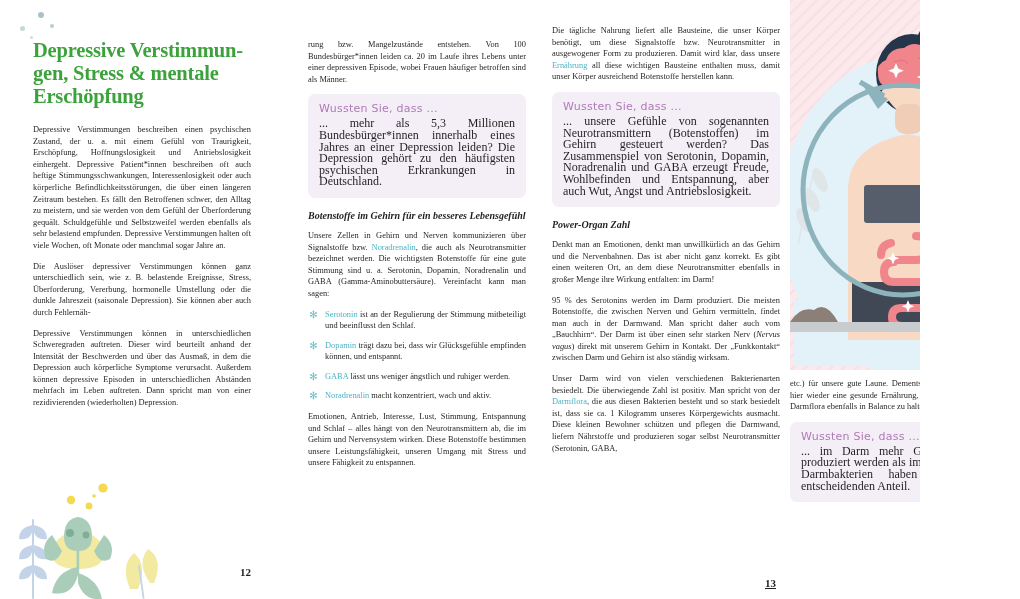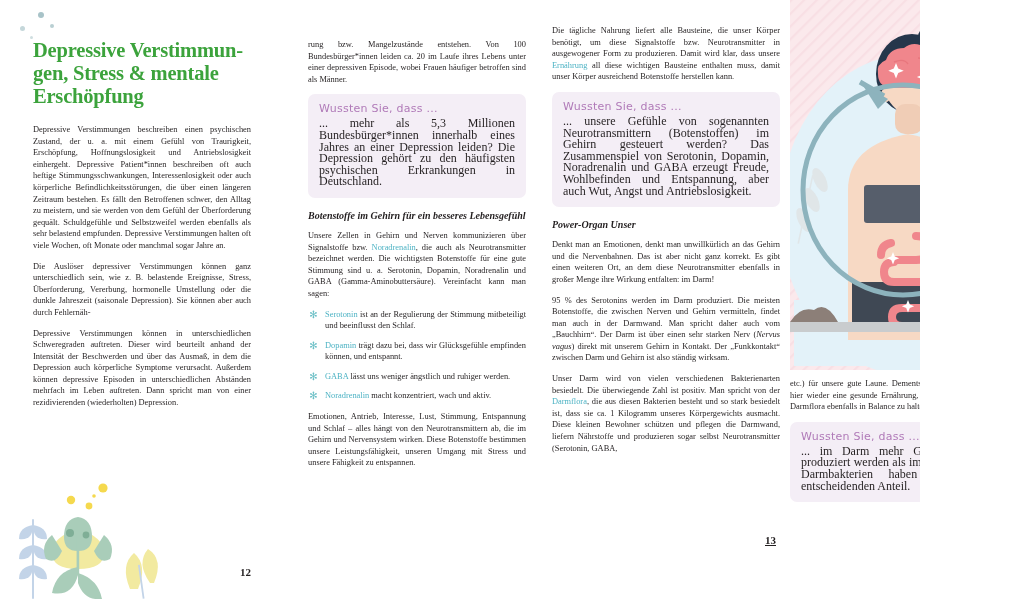--- a/index.html
+++ b/index.html
@@ -107,21 +107,21 @@
   .hl { color: #4eb3c4; }
 
   
   .pageno {
     position: absolute;
     font-weight: bold;
     font-size: 11px;
     color: #231f20;
   }
   #pg-left  { left: 240px; top: 566px; }
-  #pg-right { left: 765px; top: 534px; text-decoration: underline; }
+  #pg-right { left: 765px; top: 577px; text-decoration: underline; }
 
   
   .floral { position: absolute; left: 0; bottom: 0; width: 210px; height: 120px; }
 
   
   .illus {
     position: absolute;
     left: 790px; top: 0;
     width: 230px; height: 370px;
     overflow: hidden;
@@ -167,21 +167,21 @@
   </div>
 
   <div class="col" id="col3" style="padding-top:25px;">
     <p><span>Die tägliche Nahrung liefert alle Bausteine, die unser Körper benötigt, um diese Signalstoffe bzw. Neurotransmitter in ausgewogener Form zu produzieren. Damit wird klar, dass unsere </span><span class="hl">Ernährung</span><span> all diese wichtigen Bausteine enthalten muss, damit unser Körper ausreichend Botenstoffe herstellen kann.</span></p>
 
     <div class="infobox">
       <div class="infobox-title">Wussten Sie, dass ...</div>
       <div class="infobox-body">... unsere Gefühle von sogenannten Neurotransmittern (Botenstoffen) im Gehirn gesteuert werden? Das Zusammenspiel von Serotonin, Dopamin, Noradrenalin und GABA erzeugt Freude, Wohlbefinden und Entspannung, aber auch Wut, Angst und Antriebslosigkeit.</div>
     </div>
 
-    <div class="subhead">Power-Organ Unser</div>
+    <div class="subhead">Power-Organ Zahl</div>
 
     <p>Denkt man an Emotionen, denkt man unwillkürlich an das Gehirn und die Nervenbahnen. Das ist aber nicht ganz korrekt. Es gibt einen weiteren Ort, an dem diese Neurotransmitter ebenfalls in großer Menge ihre Wirkung entfalten: im Darm!</p>
 
     <p><span>95 % des Serotonins werden im Darm produziert. Die meisten Botenstoffe, die zwischen Nerven und Gehirn vermitteln, findet man auch in der Darmwand. Man spricht daher auch vom „Bauchhirn“. Der Darm ist über einen sehr starken Nerv (</span><em>Nervus vagus</em><span>) direkt mit unserem Gehirn in Kontakt. Der „Funkkontakt“ zwischen Darm und Gehirn ist also ständig wirksam.</span></p>
 
     <p><span>Unser Darm wird von vielen verschiedenen Bakterienarten besiedelt. Die überwiegende Zahl ist positiv. Man spricht von der </span><span class="hl">Darmflora</span><span>, die aus diesen Bakterien besteht und so stark besiedelt ist, dass sie ca. 1 Kilogramm unseres Körpergewichts ausmacht. Diese kleinen Bewohner schützen und pflegen die Darmwand, liefern Nährstoffe und produzieren sogar selbst Neurotransmitter (Serotonin, GABA,</span></p>
   </div>
 
   <div class="illus">
     <svg width="230" height="370" viewBox="0 0 230 370">

